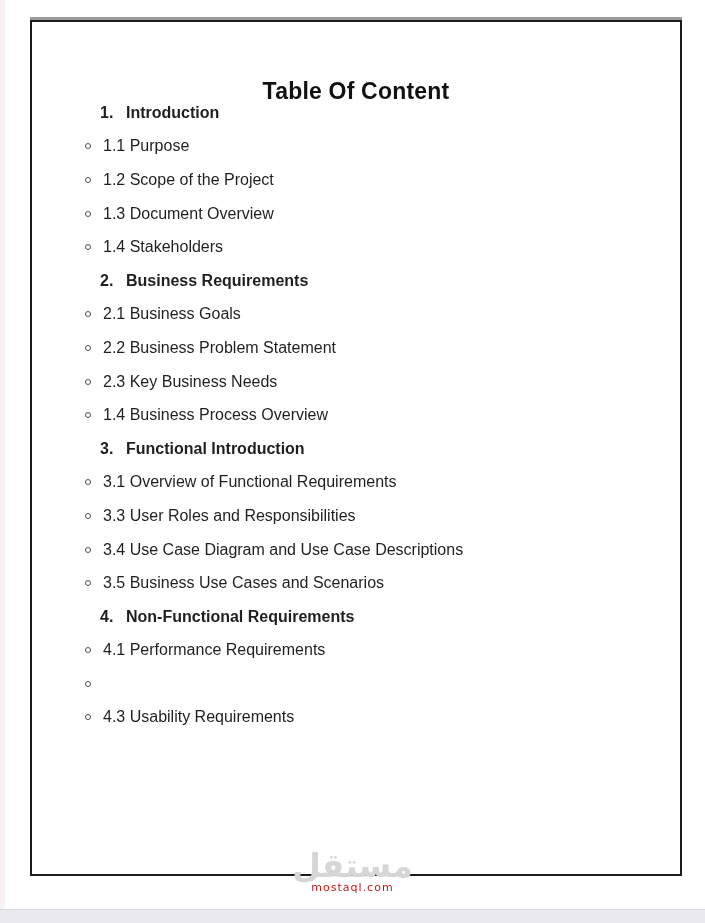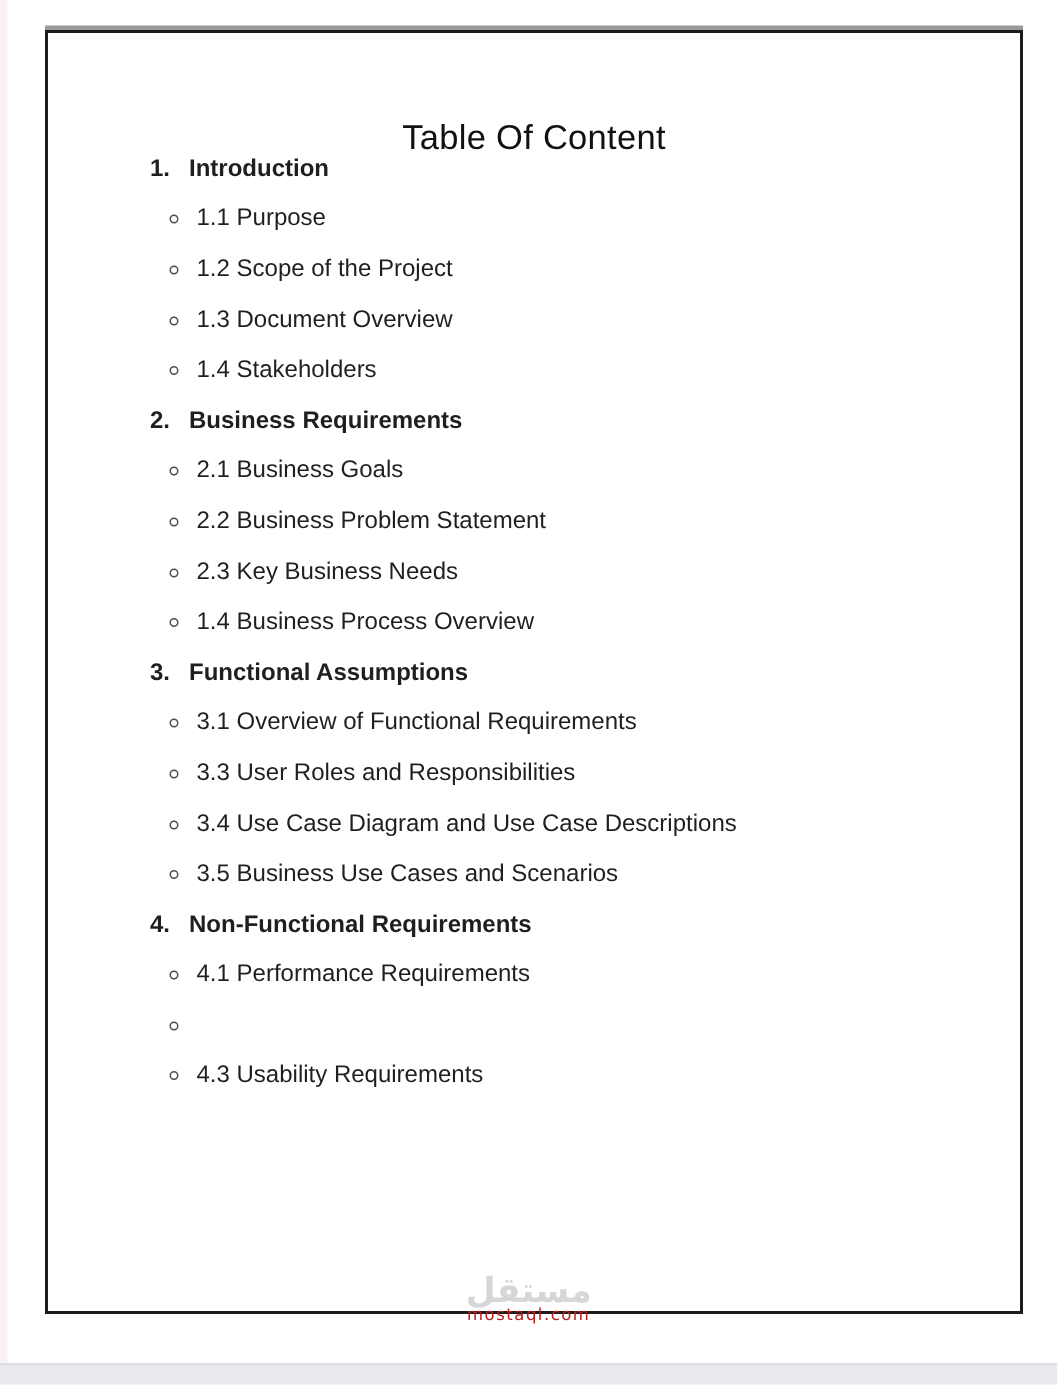--- a/index.html
+++ b/index.html
@@ -20,45 +20,45 @@
     position: absolute; left: 30px; top: 20px;
     width: 648px; height: 852px;
     background: #ffffff;
     border: 2px solid #1c1c1c;
     box-shadow: 0 -3px 0 0 #9a9a9a;
   }
 
   .doc-title {
     position: absolute; left: 0; right: 0; top: 56px;
     text-align: center;
-    font-size: 23px; font-weight: normal; color: #111111;
+    font-size: 23px; font-weight: bold; color: #111111;
     letter-spacing: 0.2px;
     margin: 0;
   }
 
   .toc { position: absolute; left: 0; right: 0; top: 74px; }
   .row { height: 33.6px; display: flex; align-items: center; color: #1f1f1f; }
   .row.heading { padding-left: 68px; font-weight: bold; font-size: 16px; }
   .row.heading .num { display: inline-block; width: 26px; flex: 0 0 auto; }
-  .row.sub { padding-left: 81px; font-size: 16px; }
+  .row.sub { padding-left: 53px; font-size: 16px; }
   .bullet {
     width: 4px; height: 4px;
     border: 1.4px solid #4d4d4d; border-radius: 50%;
     margin-right: 12px; flex: 0 0 auto;
     background: transparent;
   }
 
   .watermark {
     position: absolute; left: 0; right: 0; top: 849px;
     text-align: center; z-index: 5;
     pointer-events: none;
   }
   .wm-logo {
     font-family: "DejaVu Sans", sans-serif;
-    font-weight: bold; font-size: 23px; line-height: 1.05;
+    font-weight: bold; font-size: 33px; line-height: 1.05;
     color: #d6d6d9;
   }
   .wm-site {
     font-family: "DejaVu Sans", sans-serif;
     font-size: 11px; color: #b91c1c; letter-spacing: 1px;
     margin-top: -3px;
   }
 
   .bottom-strip {
     position: absolute; left: 0; right: 0; top: 909px; height: 14px;
@@ -116,21 +116,21 @@
         <span class="bullet"></span>
         <span>2.3 Key Business Needs</span>
       </div>
       <div class="row sub">
         <span class="bullet"></span>
         <span>1.4 Business Process Overview</span>
       </div>
 
       <div class="row heading">
         <span class="num">3.</span>
-        <span class="lbl">Functional Assumptions</span>
+        <span class="lbl">Functional Introduction</span>
       </div>
       <div class="row sub">
         <span class="bullet"></span>
         <span>3.1 Overview of Functional Requirements</span>
       </div>
       <div class="row sub">
         <span class="bullet"></span>
         <span>3.3 User Roles and Responsibilities</span>
       </div>
       <div class="row sub">

